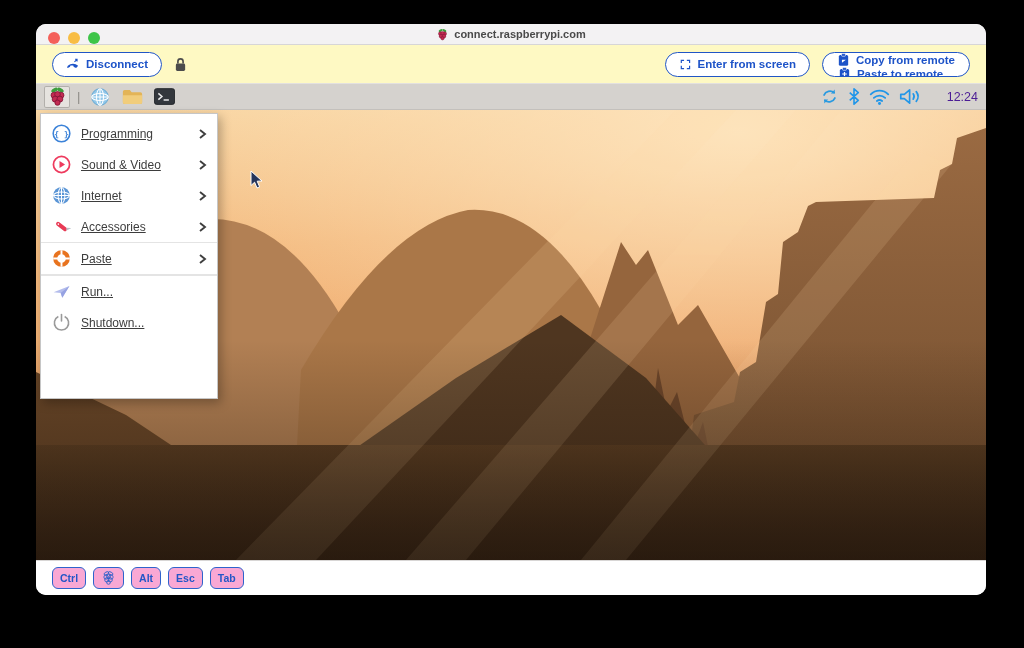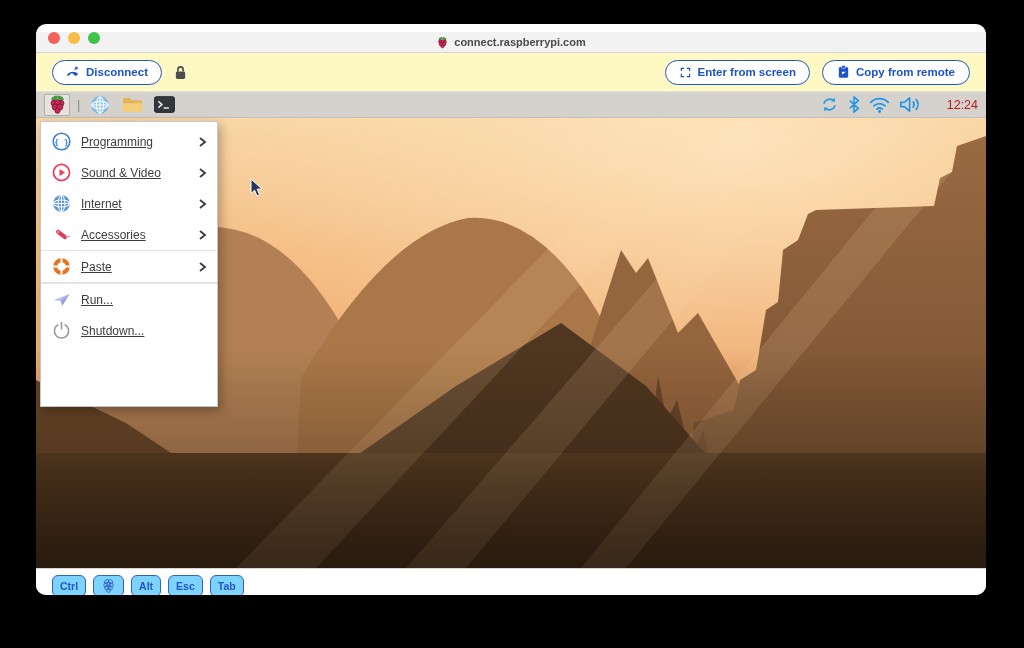--- a/index.html
+++ b/index.html
@@ -7,21 +7,21 @@
 
   .window {
     position:absolute; left:36px; top:24px; width:950px; height:571px;
     background:#fff; border-radius:10px; overflow:hidden;
     box-shadow:0 14px 40px rgba(0,0,0,.65);
   }
 
   
   .titlebar {
     position:relative; height:21px; background:#f3f2f3; border-bottom:1px solid #d7d6d7;
-    display:flex; align-items:flex-start; padding:0 12px;margin-top:8px;
+    display:flex; align-items:flex-end; padding:0 12px;
   }
   .traffic { display:flex; gap:8px; }
   .traffic span { width:12px; height:12px; border-radius:50%; display:block; }
   .tl-red { background:#f4605a; } .tl-yellow { background:#f8bd44; } .tl-green { background:#3ec549; }
   .title-center {
     position:absolute; left:0; right:0; top:0; bottom:0;
     display:flex; align-items:center; justify-content:center; gap:5px;
     font-size:11px; font-weight:bold; color:#4a4a4a; pointer-events:none;
   }
 
@@ -30,42 +30,42 @@
     height:39px; background:#fef9c3; border-bottom:1px solid #e3e1e0;
     display:flex; align-items:center; padding:0 16px; gap:12px;
   }
   .pill-btn {
     display:inline-flex; align-items:center; gap:6px; height:25px; padding:0 13px;
     border:1.5px solid #2156c6; border-radius:14px; background:#fff;
     color:#1d53c8; font-size:11.5px; font-weight:bold; cursor:pointer; white-space:nowrap;
   }
   .btn-group {
     margin-left:0; display:inline-flex; height:25px; border:1.5px solid #2156c6;
-    border-radius:14px; overflow:hidden; background:#fff;
+    border-radius:14px; overflow:hidden; background:#fff;flex-direction:column;
   }
   .btn-group .seg {
     display:inline-flex; align-items:center; gap:6px; padding:0 14px;
     color:#1d53c8; font-size:11.5px; font-weight:bold; cursor:pointer; white-space:nowrap;
   }
   .btn-group .seg + .seg { border-left:1.5px solid #2156c6; }
   .toolbar .spacer { flex:1; }
   .lock { display:flex; align-items:center; }
 
   
   .remote { position:relative; width:100%; height:476px; background:#e89a5c; }
 
   .taskbar {
     position:relative; z-index:5; height:26px; background:#d5d2ce;
     display:flex; align-items:center; padding:0 8px; gap:6px; border-bottom:1px solid #c3c0bc;
   }
   .tb-app { width:26px; height:22px; display:flex; align-items:center; justify-content:center; border-radius:2px; cursor:pointer; }
   .tb-app.active { background:#e6e3df; box-shadow:inset 0 0 0 1px #b2afab; }
   .tb-sep { color:#8d8a86; font-size:13px; margin:0 1px; }
   .tb-right { margin-left:auto; display:flex; align-items:center; gap:9px; }
-  .clock { font-size:12.5px; color:#b91c1c; margin-left:16px; }
+  .clock { font-size:12.5px; color:#4c1d95; margin-left:16px; }
 
   .wallpaper { position:absolute; left:0; top:26px; width:950px; height:450px; }
 
   
   .menu {
     position:absolute; z-index:10; left:4px; top:29px; width:178px; height:286px;
     background:#fff; border:1px solid #c6c6c6; box-shadow:3px 4px 10px rgba(0,0,0,.28);
     padding-top:4px;
   }
   .menu-item {
@@ -75,21 +75,21 @@
   .menu-item .mi-label { flex:1; font-size:12px; color:#3d3d3d;text-decoration:underline; }
   .menu-sep { height:1px; background:#e4e4e4; }
 
   
   .bottombar {
     height:35px; background:#fff; border-top:1px solid #d8d6d5;
     display:flex; align-items:center; padding:0 16px; gap:7px;
   }
   .key-btn {
     min-width:28px; height:22px; padding:4px 7px; border:1.3px solid #2e63cc; border-radius:6px;
-    background:#7dd3fc; color:#2356c7; font-size:10.5px; font-weight:bold;
+    background:#f9a8d4; color:#2356c7; font-size:10.5px; font-weight:bold;
     display:inline-flex; align-items:center; justify-content:center; cursor:pointer;
   }
 
   .cursor { position:absolute; z-index:20; left:214px; top:86px; }
 </style>
 </head>
 <body>
 
 <svg width="0" height="0" style="position:absolute">
   <defs>
@@ -155,20 +155,28 @@
     </button>
     <div class="btn-group">
       <span class="seg">
         <svg width="13" height="14" viewBox="0 0 16 18">
           <rect x="2" y="2.5" width="12" height="14" rx="2" fill="#1d53c8"></rect>
           <rect x="5.5" y="0.8" width="5" height="3.4" rx="1" fill="#1d53c8" stroke="#fff" stroke-width="0.8"></rect>
           <path d="M11.5 8.5 6 12.5V8.8h5.5z" fill="#fff"></path>
         </svg>
         <span>Copy from remote</span>
       </span>
+      <span class="seg">
+        <svg width="13" height="14" viewBox="0 0 16 18">
+          <rect x="2" y="2.5" width="12" height="14" rx="2" fill="#1d53c8"></rect>
+          <rect x="5.5" y="0.8" width="5" height="3.4" rx="1" fill="#1d53c8" stroke="#fff" stroke-width="0.8"></rect>
+          <path d="M5 9h6M8 6.5v5" stroke="#fff" stroke-width="1.6"></path>
+        </svg>
+        <span>Paste to remote</span>
+      </span>
     </div>
   </div>
 
   <div class="remote">
 
     <svg class="wallpaper" viewBox="0 0 950 450" preserveAspectRatio="none">
       <defs>
         <linearGradient id="sky" x1="0" y1="0" x2="0.25" y2="1">
           <stop offset="0" stop-color="#f9d8a6"></stop>
           <stop offset="0.35" stop-color="#f3b87c"></stop>

